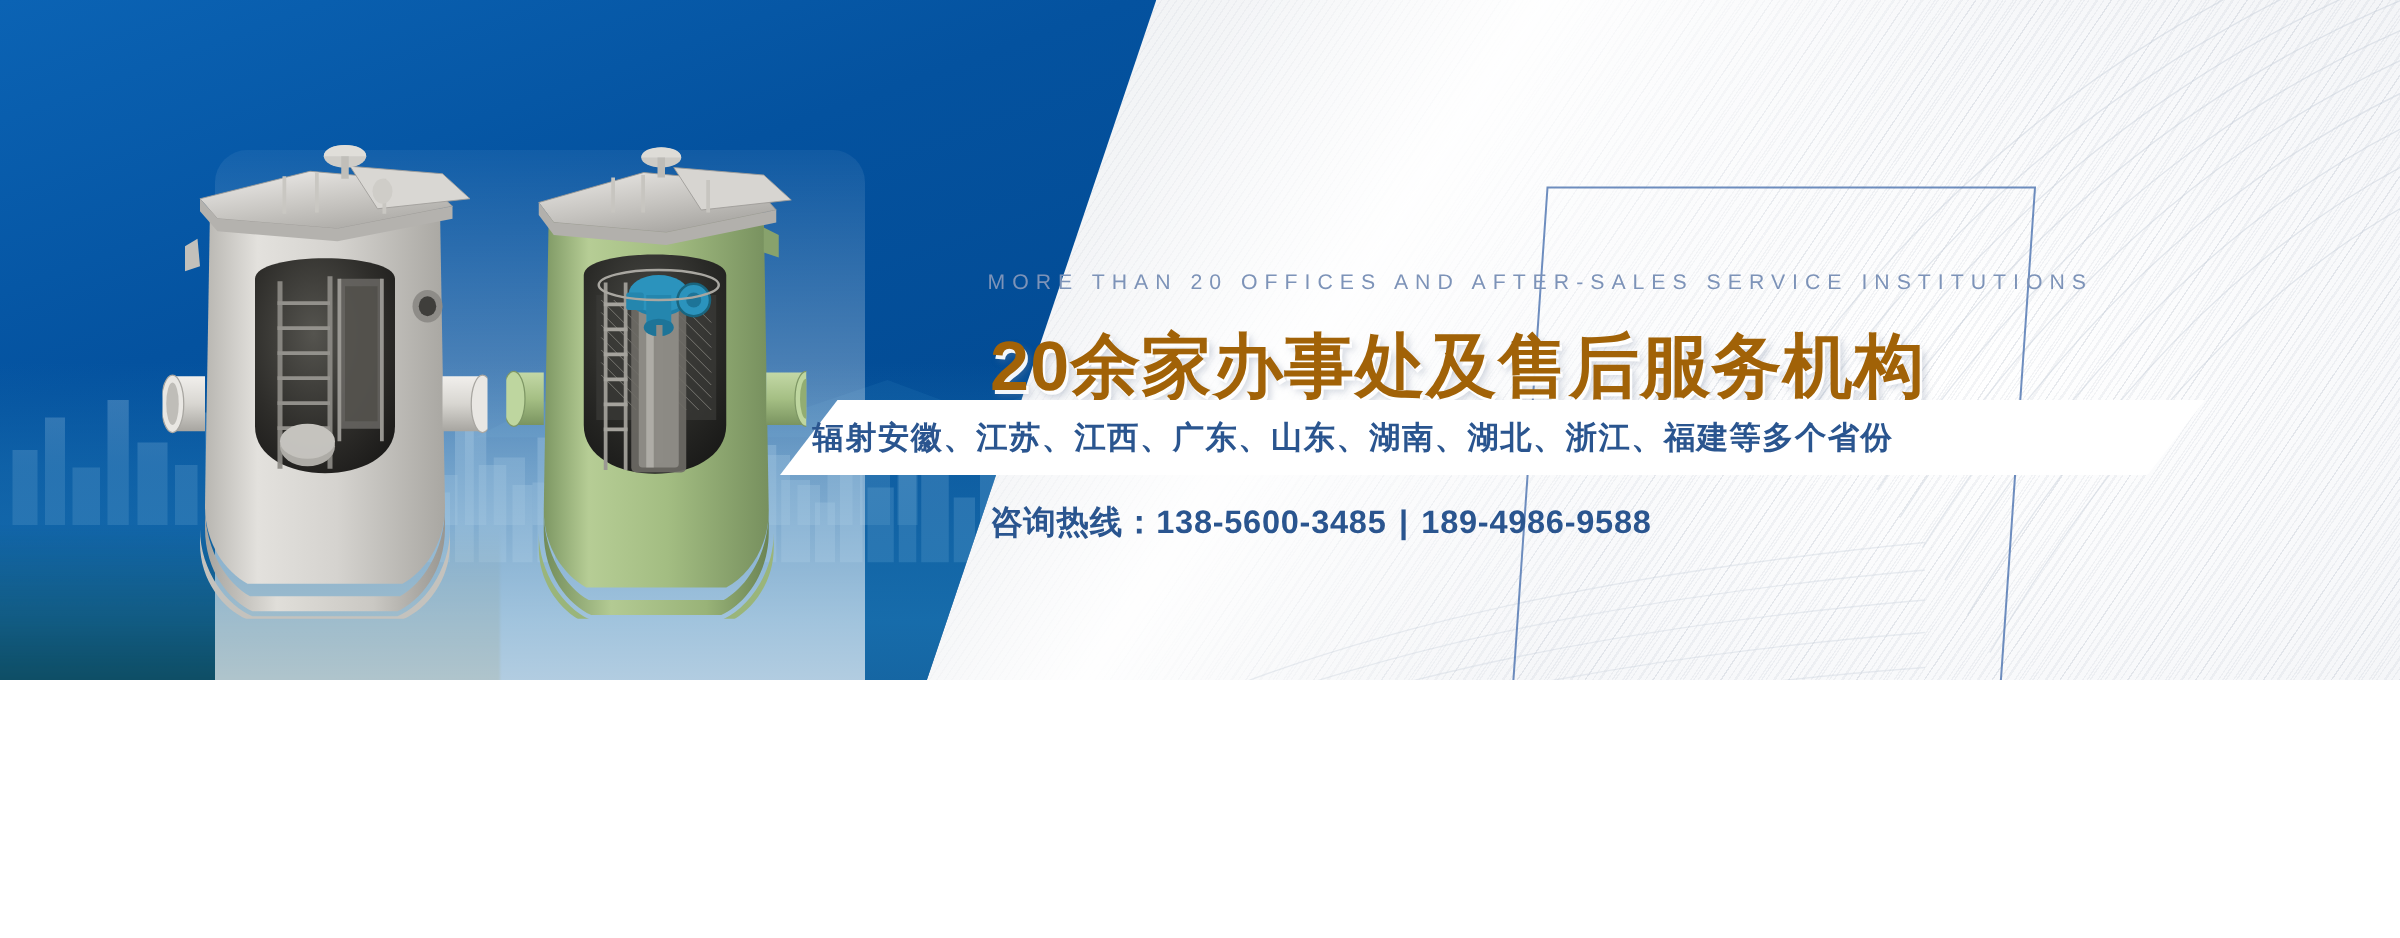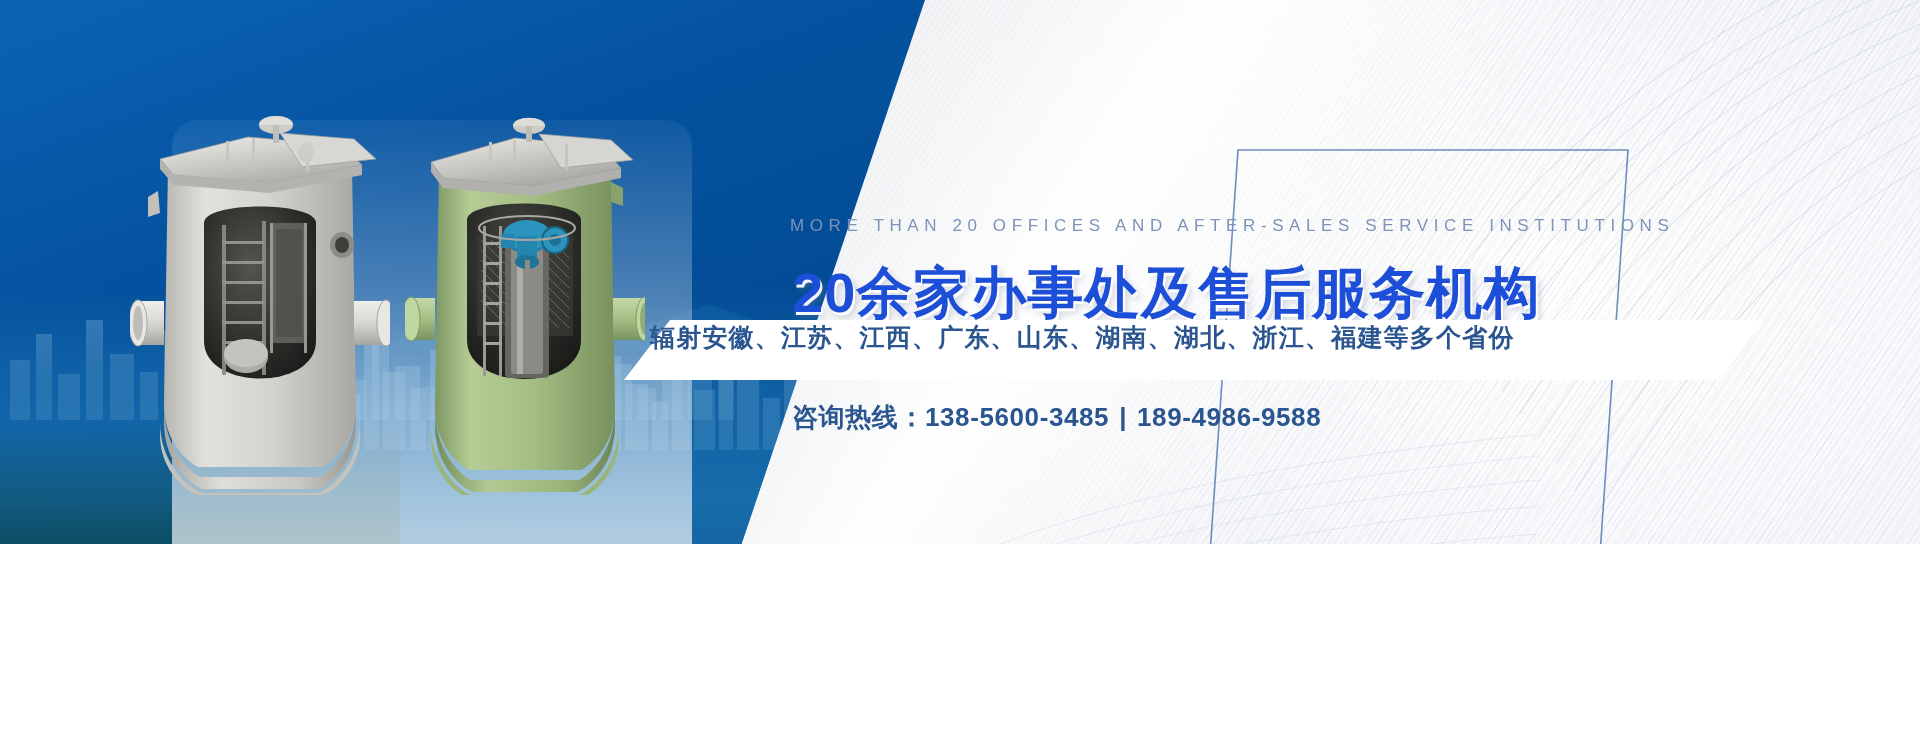--- a/index.html
+++ b/index.html
@@ -117,31 +117,31 @@
 
   
   .eng-line{
     position:absolute; left:790px; top:216px;
     font-size:17px; letter-spacing:5.6px; font-weight:400;
     color:#7d93b8; white-space:nowrap;
   }
   .headline{
     position:absolute; left:792px; top:256px;
     font-size:56px; font-weight:bold; letter-spacing:1px;
-    color:#1d4ed8; white-space:nowrap;
+    color:#a16207; white-space:nowrap;
     text-shadow: 2px 3px 0 rgba(255,255,255,.95), 4px 5px 6px rgba(120,135,160,.35);
   }
   .strip{
     position:absolute; left:624px; top:320px; width:1140px; height:60px;
     background:#ffffff;
     clip-path:polygon(46px 0, 1140px 0, 1094px 60px, 0 60px);
     box-shadow:0 2px 10px rgba(100,115,140,.18);
   }
   .strip-text{
-    position:absolute; left:650px; top:321px;
+    position:absolute; left:650px; top:333px;
     font-size:25px; font-weight:bold; letter-spacing:1.2px;
     color:#2a558f; white-space:nowrap;
   }
   .phone{
     position:absolute; left:792px; top:400px;
     font-size:26px; font-weight:bold; letter-spacing:.6px;
     color:#2a558f; white-space:nowrap;
   }
   .phone .sep{ padding:0 10px; color:#2a558f; }
 </style>

